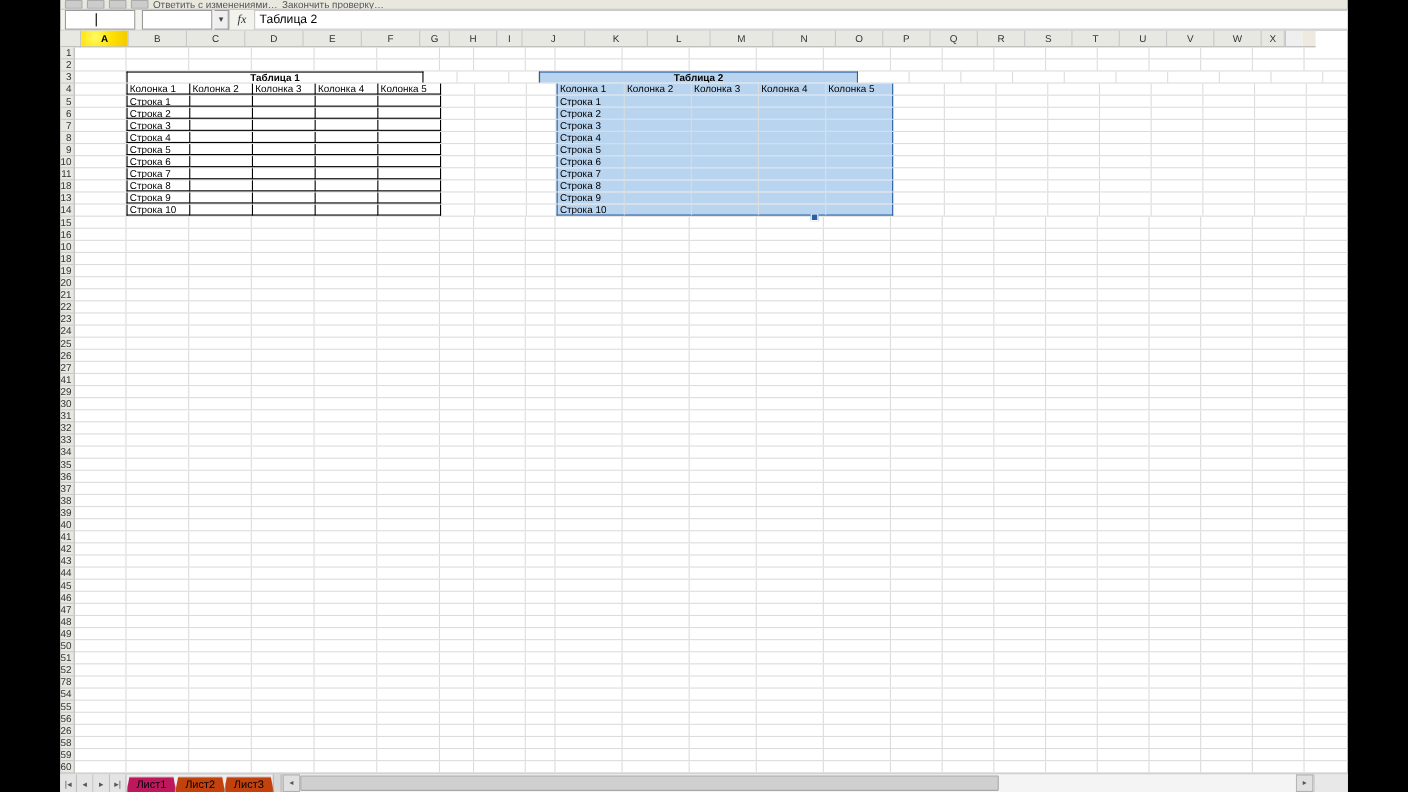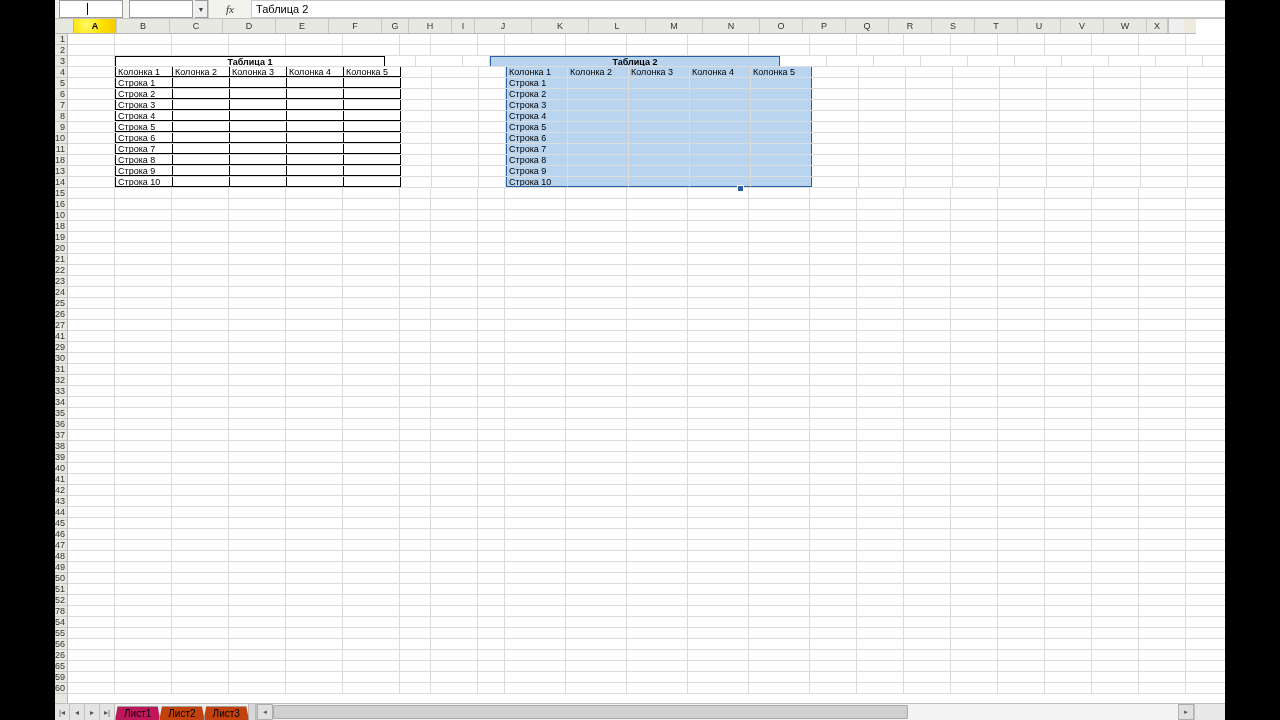--- a/index.html
+++ b/index.html
@@ -7,21 +7,21 @@
   
   .toolbar{height:8px;background:#e8e8df;border-bottom:1px solid #bfbfbf;display:flex;align-items:center;padding:0 4px;gap:4px;overflow:hidden;font-size:9px;color:#555}
   .toolbar .blob{width:14px;height:6px;background:#ccc;border:1px solid #aaa;border-radius:1px}
   .toolbar .txt{white-space:nowrap}
   
   .fbar{height:18px;background:#f3f3ee;border-bottom:1px solid #c0c0c0;display:flex;align-items:stretch}
   .namebox-wrap{display:flex;align-items:center;border-right:1px solid #c8c8c8}
   .namebox{width:58px;height:16px;border:1px solid #9a9a9a;background:#fff;margin:0 2px 0 4px;font-size:10px;padding:0 2px;display:flex;align-items:center}
   .cursor-caret{width:1px;height:12px;background:#000;margin-left:14px}
   .name-dd{width:12px;height:16px;border:1px solid #9a9a9a;border-left:none;background:#efefef;display:flex;align-items:center;justify-content:center;color:#444;font-size:7px}
-  .fx{width:14px;text-align:center;font-style:italic;font-family:"Times New Roman",serif;font-size:11px;color:#333;display:flex;align-items:center;justify-content:center;margin:0 14px}
+  .fx{width:14px;text-align:center;font-style:italic;font-family:"Times New Roman",serif;font-size:11px;color:#333;display:flex;align-items:center;justify-content:center;margin:0 4px}
   .formula-input{flex:1;background:#fff;border:1px solid #c8c8c8;border-right:none;display:flex;align-items:center;padding:0 4px;font-size:11px}
   
   .sheet-area{flex:1;display:flex;flex-direction:column;background:#fff;position:relative}
   .grid-wrap{flex:1;display:flex;overflow:hidden;position:relative}
   .corner{width:18px;height:14px;background:#e8e8e3;border-right:1px solid #b7b7b7;border-bottom:1px solid #b7b7b7}
   .colheads{display:flex;height:14px;background:#e8e8e3;border-bottom:1px solid #b7b7b7}
   .colh{border-right:1px solid #c8c8c8;text-align:center;font-size:9px;color:#333;display:flex;align-items:center;justify-content:center;user-select:none}
   .colh.selA{background:radial-gradient(circle at 30% 40%,#fffb66 0%,#ffe100 50%,#f2c900 100%);color:#000;font-weight:bold}
   .rowheads{width:18px;background:#e8e8e3;border-right:1px solid #b7b7b7}
   .rowh{height:10px;border-bottom:1px solid #c8c8c8;font-size:9px;color:#333;display:flex;align-items:center;justify-content:flex-end;padding-right:2px;user-select:none}
@@ -61,20 +61,28 @@
   .hscroll .thumb{position:absolute;left:0;top:1px;bottom:1px;width:70%;background:#d0d0d0;border:1px solid #a8a8a8;border-radius:1px}
   .hsplit{width:30px;border-left:1px solid #c0c0c0;background:#e8e8e8}
   .splitbar{width:6px;background:#d8d8d8;border-left:1px solid #b8b8b8;border-right:1px solid #b8b8b8}
   .toprow{display:flex}
 </style>
 </head>
 <body>
 
 <div class="app">
 
+  <div class="toolbar">
+    <div class="blob"></div>
+    <div class="blob"></div>
+    <div class="blob"></div>
+    <div class="blob"></div>
+    <span class="txt">Ответить с изменениями…</span>
+    <span class="txt">Закончить проверку…</span>
+  </div>
 
   <div class="fbar">
     <div class="namebox-wrap">
       <div class="namebox">
         <span style="opacity:0">J3</span>
         <span class="cursor-caret"></span>
       </div>
       <div class="namebox hl"></div>
       <div class="name-dd">▼</div>
     </div>
@@ -170,21 +178,21 @@
           <div class="rowh">48</div>
           <div class="rowh">49</div>
           <div class="rowh">50</div>
           <div class="rowh">51</div>
           <div class="rowh">52</div>
           <div class="rowh">78</div>
           <div class="rowh">54</div>
           <div class="rowh">55</div>
           <div class="rowh">56</div>
           <div class="rowh">26</div>
-          <div class="rowh">65</div>
+          <div class="rowh">58</div>
           <div class="rowh">59</div>
           <div class="rowh">60</div>
         </div>
       <div class="cells" id="cells">
           <div class="row">
             <div class="cell cA"></div>
             <div class="cell cB"></div>
             <div class="cell cC"></div>
             <div class="cell cD"></div>
             <div class="cell cE"></div>

